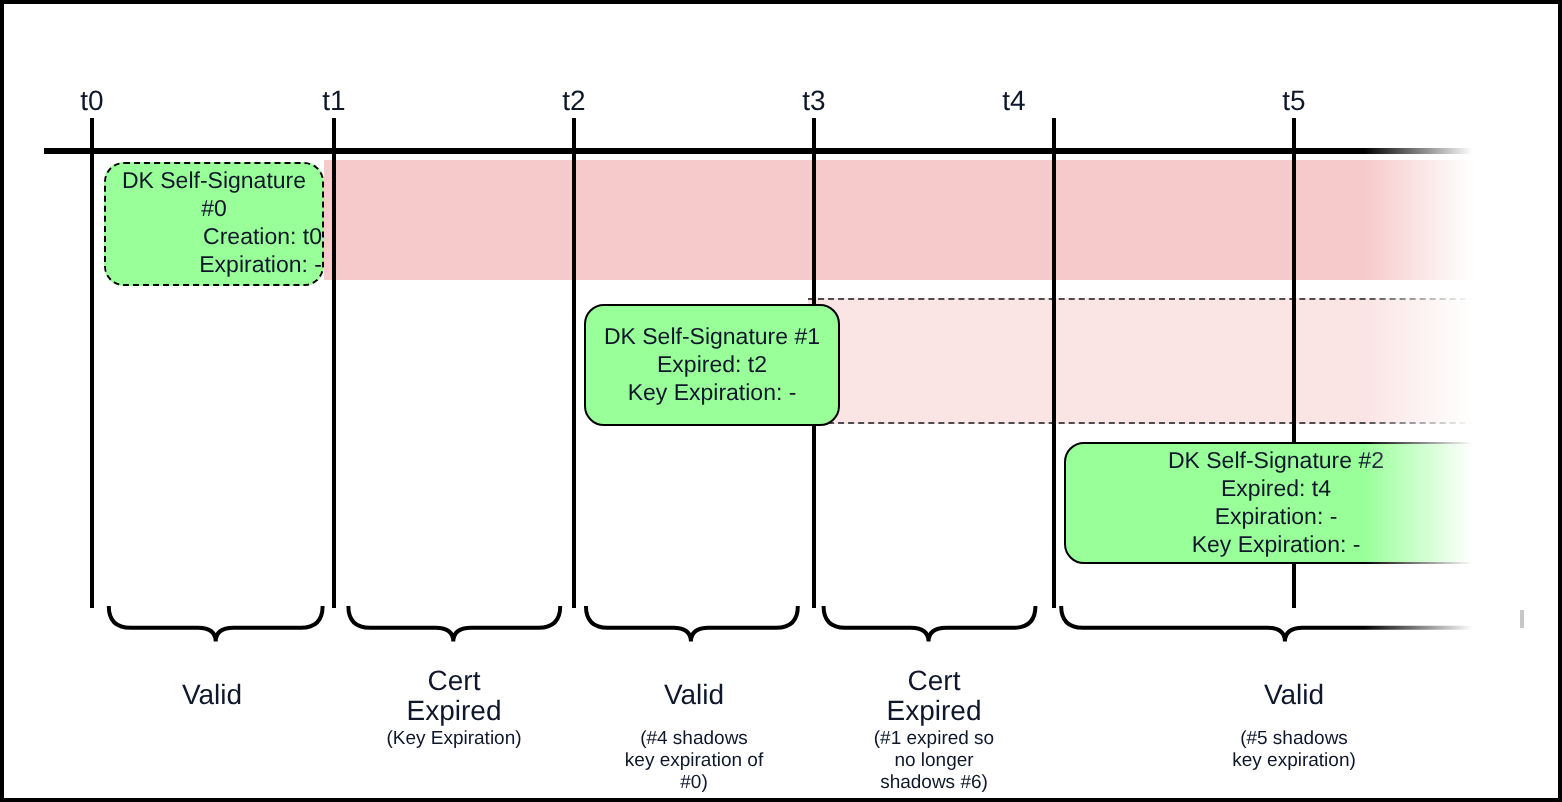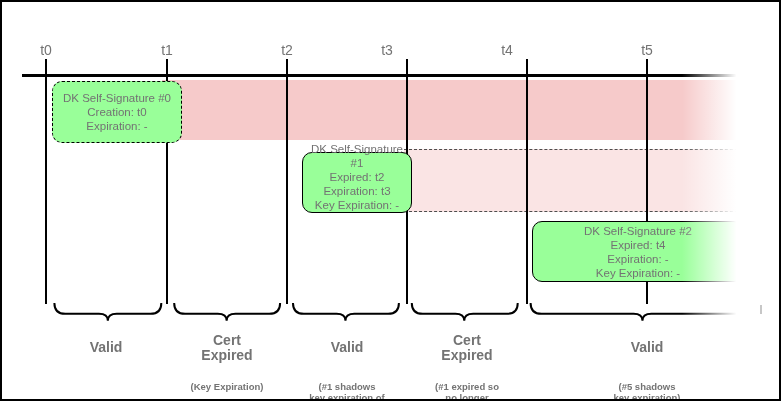--- a/index.html
+++ b/index.html
@@ -1,19 +1,19 @@
 <!DOCTYPE html>
 <html><head>
 <meta charset="utf-8">
 <style>
   html,body { margin:0; padding:0; background:#fff; }
   .canvas {
     position:relative; width:781px; height:401px;
     background:#ffffff; border:2px solid #000; box-sizing:border-box;
-    font-family:"Liberation Sans", sans-serif; color:#737373; overflow:hidden;
+    font-family:"Liberation Sans", sans-serif; color:#0f172a; overflow:hidden;
   }
   .layer { position:absolute; left:0; top:0; width:100%; height:100%; }
 
   
   .band { position:absolute; z-index:1; }
   .band-key-expired { left:160px; top:78px; width:606px; height:60px; background:#f6caca; }
   .band-cert-expired {
     left:402px; top:147px; width:364px; height:63px; background:#fae4e4;
     border-top:1px dashed #4d4d4d; border-bottom:1px dashed #4d4d4d; box-sizing:border-box;
   }
@@ -24,42 +24,42 @@
   .tick-label { position:absolute; top:40px; width:34px; text-align:center; font-size:14px; z-index:2; }
 
   
   .sigbox {
     position:absolute; z-index:5; background:#99ff99; border:1.5px solid #000;
     border-radius:10px; box-sizing:border-box;
     display:flex; flex-direction:column; justify-content:center;
     text-align:center; font-size:11.5px; line-height:14px;
   }
   .sigbox.dashed { border-style:dashed; }
-  .sig0 { left:50px;  top:79px;  width:130px; height:62px; }
-  .sig1 { left:300px; top:150px; width:110px; height:61px;justify-content:flex-end; }
+  .sig0 { left:50px;  top:79px;  width:110px; height:62px;align-items:flex-end; }
+  .sig1 { left:290px; top:150px; width:128px; height:61px; }
   .sig2 { left:530px; top:219px; width:212px; height:61px; }
 
   
   .braces { z-index:4; }
 
   
   .fade-overlay {
     position:absolute; left:680px; top:0; width:99px; height:397px; z-index:6;
     background:linear-gradient(to right, rgba(255,255,255,0), #ffffff 55%);
   }
   .faint-tick { position:absolute; left:758px; top:303px; width:2px; height:9px;
     background:rgba(0,0,0,0.22); z-index:7; }
 
   
   .period { position:absolute; top:330px; text-align:center; z-index:2; }
   .period-label {
     font-size:14px; line-height:15px; white-space:pre-line; min-height:31px;
-    display:flex; align-items:center; justify-content:center;font-weight:bold;
+    display:flex; align-items:center; justify-content:center;
   }
-  .period-note { font-size:9.5px; line-height:11px; white-space:pre-line; margin-top:18px;font-weight:bold; }
+  .period-note { font-size:9.5px; line-height:11px; white-space:pre-line; margin-top:1px; }
   .p0 { left:39px;  width:130px; }
   .p1 { left:160px; width:130px; }
   .p2 { left:280px; width:130px; }
   .p3 { left:400px; width:130px; }
   .p4 { left:565px; width:160px; }
 </style>
 </head>
 <body>
 
 <div class="canvas">
@@ -72,33 +72,32 @@
   <div class="vline" style="left:43px"></div>
   <div class="vline" style="left:164px"></div>
   <div class="vline" style="left:284px"></div>
   <div class="vline" style="left:404px"></div>
   <div class="vline" style="left:524px"></div>
   <div class="vline" style="left:644px"></div>
 
   <div class="tick-label" style="left:27px">t0</div>
   <div class="tick-label" style="left:148px">t1</div>
   <div class="tick-label" style="left:268px">t2</div>
-  <div class="tick-label" style="left:368px">t3</div>
+  <div class="tick-label" style="left:388px">t3</div>
   <div class="tick-label" style="left:488px">t4</div>
   <div class="tick-label" style="left:628px">t5</div>
 
   <div class="sigbox dashed sig0">
     <div>DK Self-Signature #0</div>
     <div>Creation: t0</div>
     <div>Expiration: -</div>
   </div>
   <div class="sigbox sig1">
     <div>DK Self-Signature #1</div>
     <div>Expired: t2</div>
-    <div>Expiration: t3</div>
     <div>Key Expiration: -</div>
   </div>
   <div class="sigbox sig2">
     <div>DK Self-Signature #2</div>
     <div>Expired: t4</div>
     <div>Expiration: -</div>
     <div>Key Expiration: -</div>
   </div>
 
   <svg class="layer braces" width="781" height="401" viewBox="0 0 781 401" aria-hidden="true">
@@ -116,21 +115,21 @@
     <div class="period-label">Valid</div>
     <div class="period-note"></div>
   </div>
   <div class="period p1">
     <div class="period-label">Cert
 Expired</div>
     <div class="period-note">(Key Expiration)</div>
   </div>
   <div class="period p2">
     <div class="period-label">Valid</div>
-    <div class="period-note">(#1 shadows
+    <div class="period-note">(#4 shadows
 key expiration of
 #0)</div>
   </div>
   <div class="period p3">
     <div class="period-label">Cert
 Expired</div>
     <div class="period-note">(#1 expired so
 no longer
 shadows #6)</div>
   </div>

